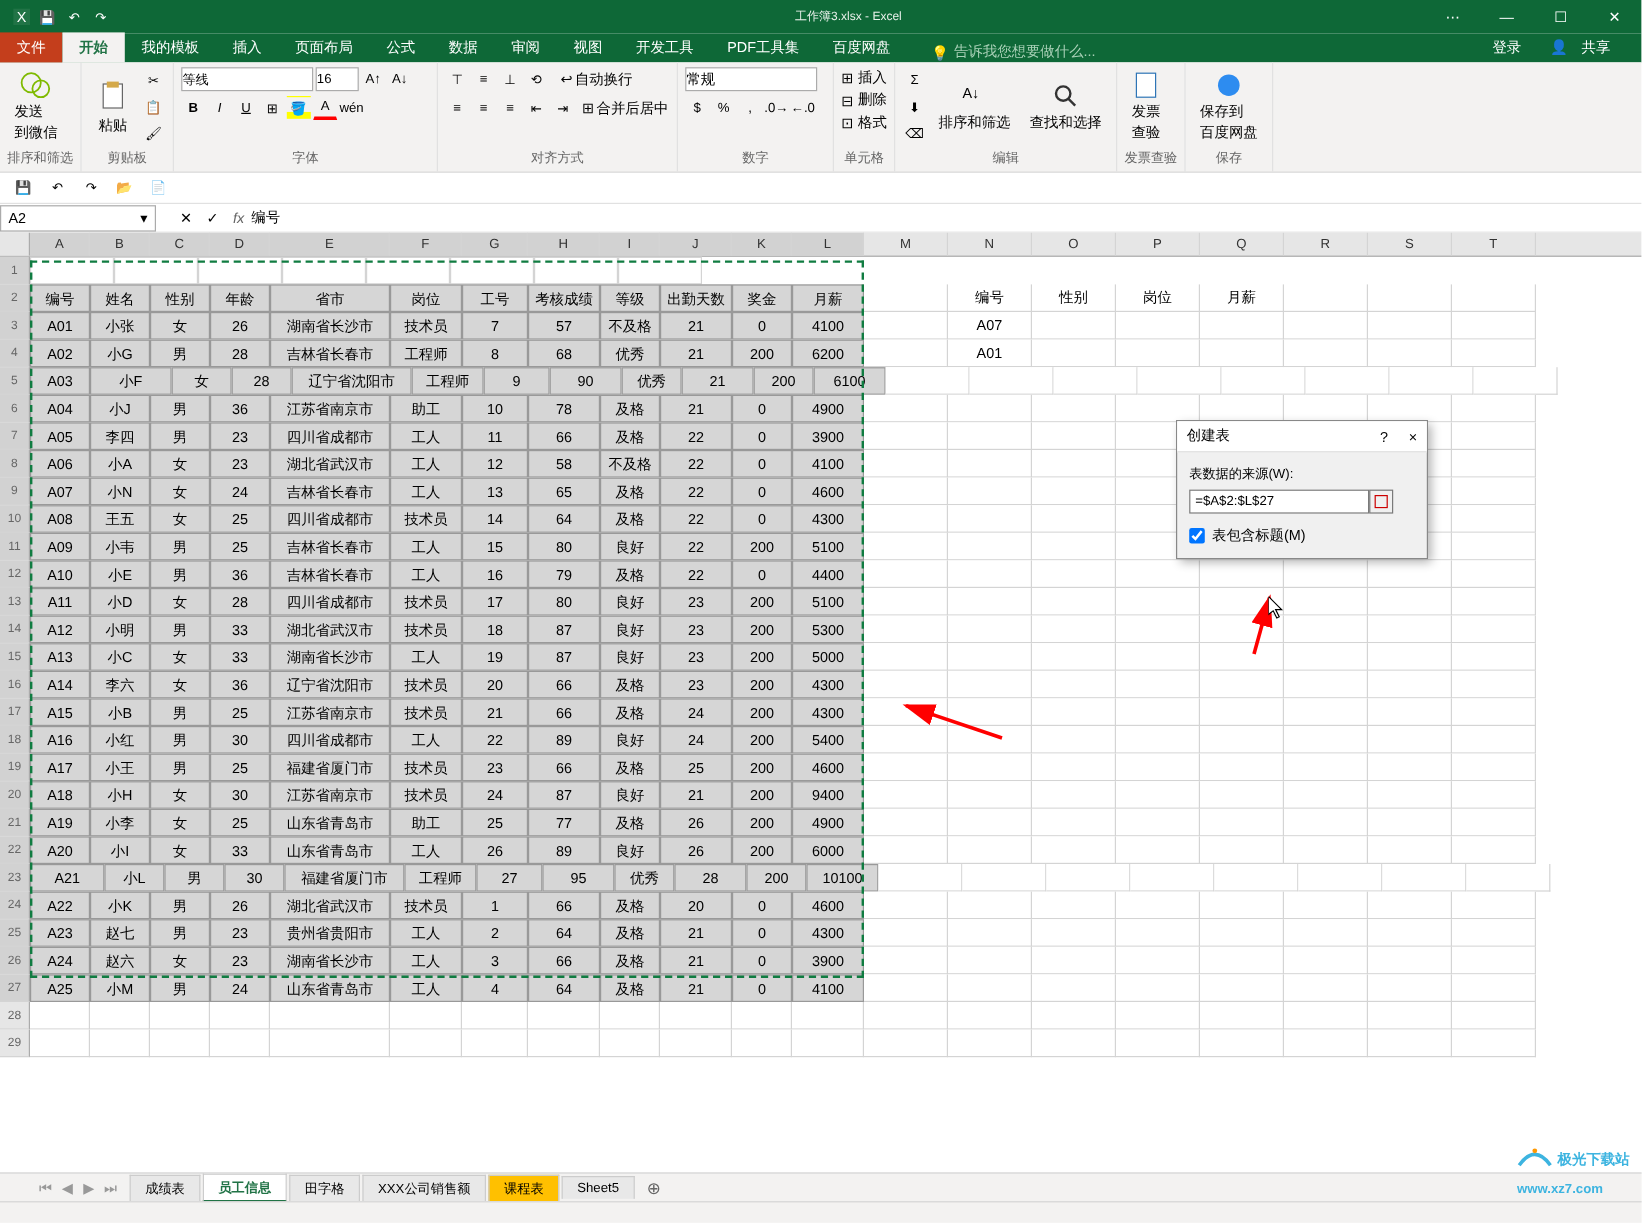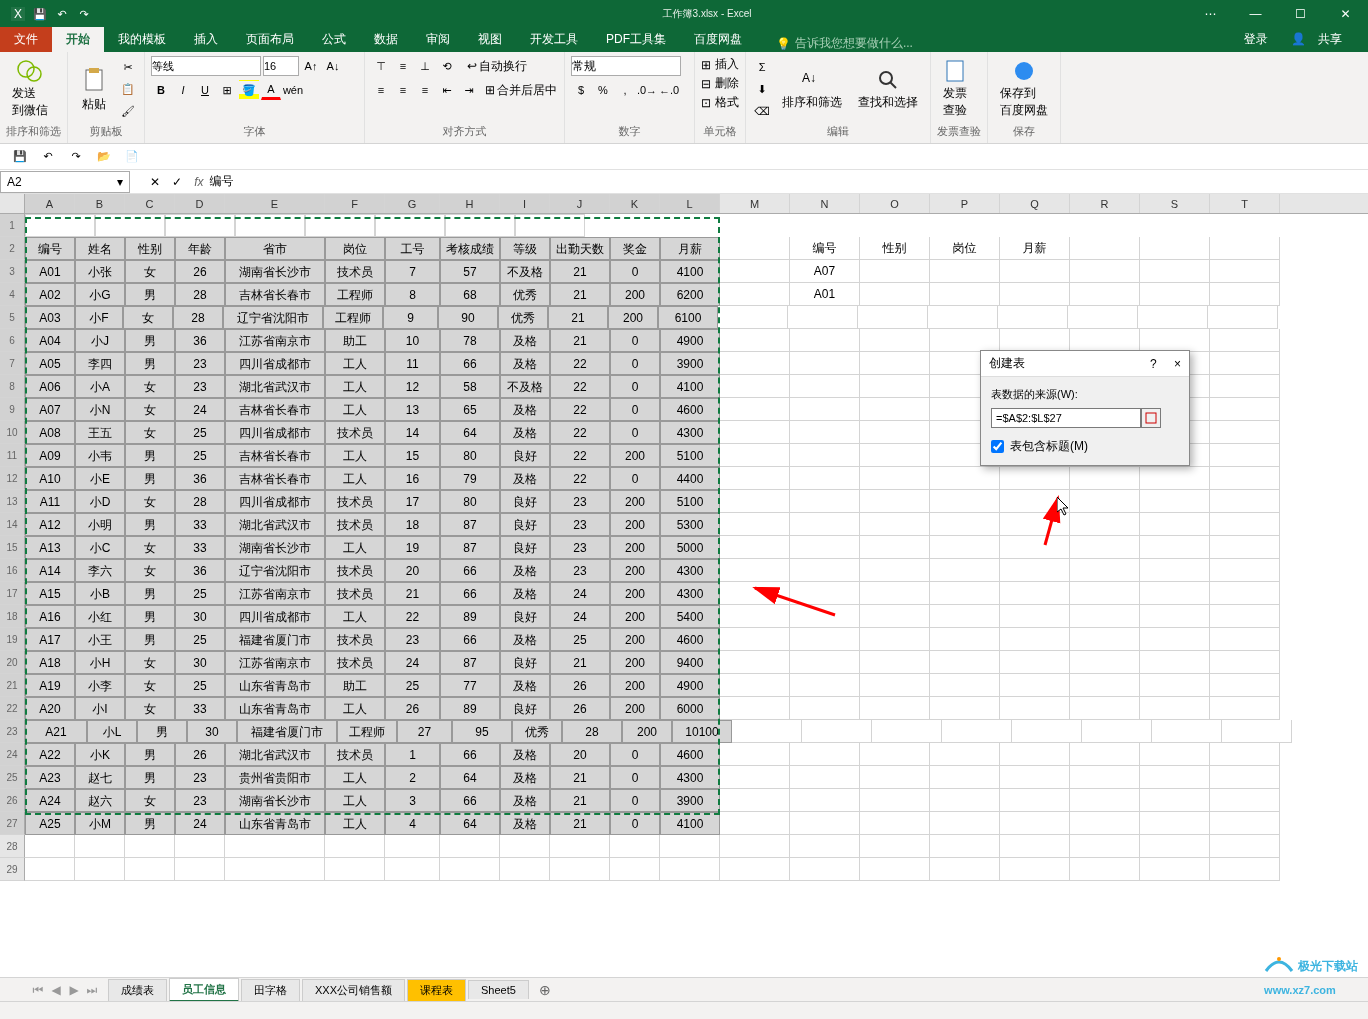--- a/index.html
+++ b/index.html
@@ -395,21 +395,21 @@
         <div class="cell" style="width:70px;background:#fff;border-color:#d4d4d4"></div>
         <div class="cell" style="width:70px;background:#fff;border-color:#d4d4d4"></div>
         <div class="cell" style="width:70px;background:#fff;border-color:#d4d4d4"></div>
         <div class="cell" style="width:70px;background:#fff;border-color:#d4d4d4"></div>
         <div class="cell" style="width:70px;background:#fff;border-color:#d4d4d4"></div>
         <div class="cell" style="width:70px;background:#fff;border-color:#d4d4d4"></div>
       </div>
       <div class="grid-row">
         <div class="rh sel">5</div>
         <div class="cell data" style="width:50px">A03</div>
-        <div class="cell data" style="width:48px">小F</div>
+        <div class="cell data" style="width:68px">小F</div>
         <div class="cell data" style="width:50px">女</div>
         <div class="cell data" style="width:50px">28</div>
         <div class="cell data" style="width:100px">辽宁省沈阳市</div>
         <div class="cell data" style="width:60px">工程师</div>
         <div class="cell data" style="width:55px">9</div>
         <div class="cell data" style="width:60px">90</div>
         <div class="cell data" style="width:50px">优秀</div>
         <div class="cell data" style="width:60px">21</div>
         <div class="cell data" style="width:50px">200</div>
         <div class="cell data" style="width:60px">6100</div>

